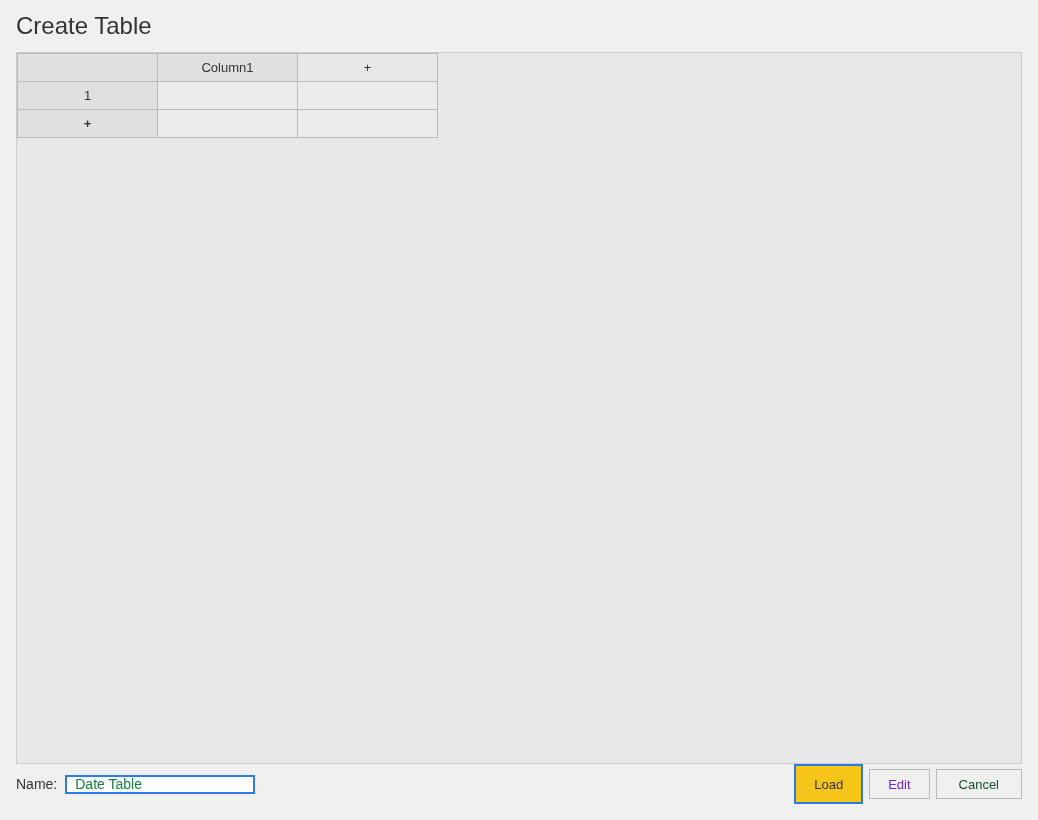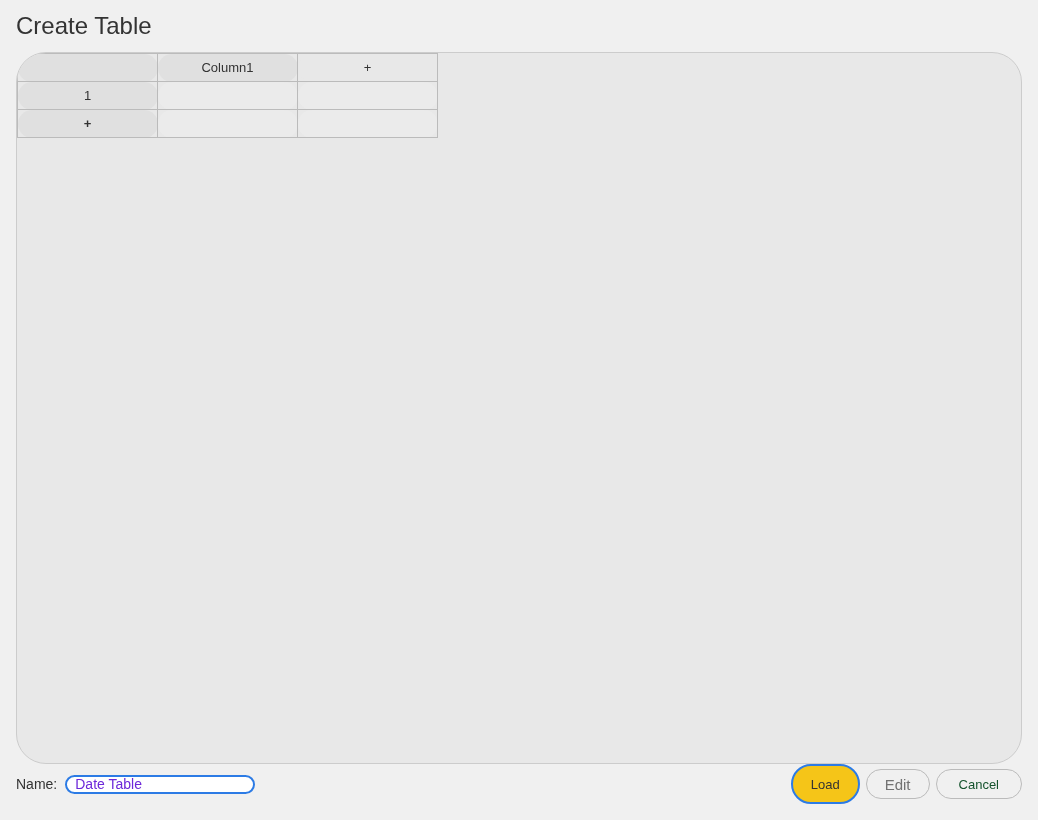--- a/index.html
+++ b/index.html
@@ -1,19 +1,18 @@
 <!DOCTYPE html>
 <html><head>
   <meta charset="utf-8">
   <style>
     * {
       box-sizing: border-box;
       margin: 0;
       padding: 0;
-      border-radius: 30px;
     }
 
     body {
       background: #f0f0f0;
       font-family: 'Segoe UI', Arial, sans-serif;
       font-size: 14px;
       color: #333;
       width: 1038px;
       height: 820px;
       overflow: hidden;
@@ -117,21 +116,21 @@
     .name-label {
       font-size: 14px;
       color: #333;
     }
 
     .name-input {
       border: 2px solid #2c7be5;
       outline: none;
       padding: 4px 8px;
       font-size: 14px;
-      color: #6d28d9;
+      color: #15803d;
       background: white;
       width: 190px;
       height: 19px;
     }
 
     .action-buttons {
       display: flex;
       gap: 6px;
       align-items: center;
     }
@@ -143,22 +142,22 @@
       font-size: 13px;
       padding: 5px 18px;
       cursor: pointer;
       height: 40px;
       font-weight: 400;
     }
 
     .btn-edit {
       background: #f0f0f0;
       border: 1px solid #bbb;
-      color: #737373;
-      font-size: 15px;
+      color: #6d28d9;
+      font-size: 13px;
       padding: 5px 18px;
       cursor: pointer;
       height: 30px;
     }
 
     .btn-cancel {
       background: #f0f0f0;
       border: 1px solid #bbb;
       color: #14532d;
       font-size: 13px;

